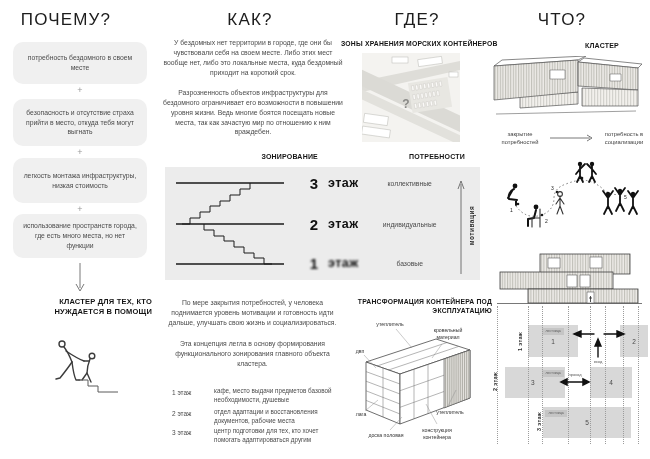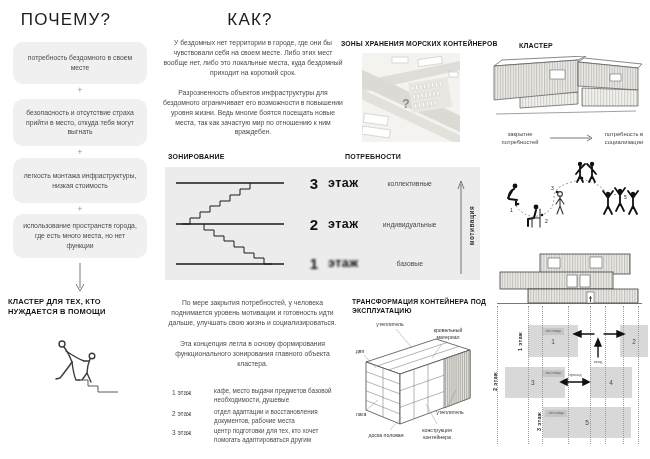--- a/index.html
+++ b/index.html
@@ -1,21 +1,21 @@
 <!DOCTYPE html>
 <html><head>
 <meta charset="utf-8">
 <style>
   * { margin:0; padding:0; box-sizing:border-box; }
   html,body { background:#fff; }
   body { font-family:"Liberation Sans", sans-serif; color:#3d3d3d; }
   .poster { position:relative; width:650px; height:459px; background:#fff; overflow:hidden; }
   .abs { position:absolute; }
   .ctitle { font-size:17px; letter-spacing:1.2px; color:#1d1d1d; text-align:center; }
-  .bh { font-weight:bold; font-size:7px; letter-spacing:.2px; color:#141414; text-align:left; line-height:1.35; }
+  .bh { font-weight:bold; font-size:7px; letter-spacing:.2px; color:#141414; text-align:right; line-height:1.35; }
   .gbox { background:#f0f0f0; border-radius:10px; font-size:6.8px; line-height:1.45;
           color:#4b4b4b; text-align:center; display:flex; align-items:center; justify-content:center; padding:4px 10px; }
   .plus { text-align:center; color:#9a9a9a; font-size:9px; }
   .para { font-size:6.8px; line-height:1.45; text-align:center; color:#4b4b4b; }
   .panel { background:#ececec; }
   .frow { display:flex; align-items:center; height:20px; }
   .fnum { font-size:15px; font-weight:bold; color:#111; width:18px; text-align:right; }
   .fword { font-size:12.5px; font-weight:bold; color:#111; margin-left:10px; letter-spacing:.5px; }
   .fneed { font-size:6.8px; color:#4b4b4b; width:78px; text-align:center; margin-left:12px; }
   .b1 { filter:blur(0.5px); }
@@ -52,20 +52,22 @@
       </pattern>
       <pattern id="corr" width="1.9" height="4" patternUnits="userSpaceOnUse">
         <rect width="1.9" height="4" fill="#e6e4e0"></rect>
           <path d="M0.5,0 V4" stroke="#82827a" stroke-width="0.55"></path>
       </pattern>
     </defs>
   </svg>
 
   <div class="abs ctitle" style="left:190px;top:10px;width:120px">КАК?</div>
   <div class="abs ctitle" style="left:6px;top:10px;width:120px">ПОЧЕМУ?</div>
+  <div class="abs ctitle" style="left:357px;top:10px;width:120px">ГДЕ?</div>
+  <div class="abs ctitle" style="left:502px;top:10px;width:120px">ЧТО?</div>
 
   <div class="abs gbox" style="left:13px;top:42px;width:134px;height:42px">потребность бездомного в своем месте</div>
   <div class="abs plus" style="left:13px;top:85px;width:134px">+</div>
   <div class="abs gbox" style="left:13px;top:99px;width:134px;height:47px">безопасность и отсутствие страха прийти в место, откуда тебя могут выгнать</div>
   <div class="abs plus" style="left:13px;top:147px;width:134px">+</div>
   <div class="abs gbox" style="left:13px;top:158px;width:134px;height:45px">легкость монтажа инфраструктуры, низкая стоимость</div>
   <div class="abs plus" style="left:13px;top:204px;width:134px">+</div>
   <div class="abs gbox" style="left:13px;top:214px;width:134px;height:44px">использование пространств города, где есть много места, но нет функции</div>
 
   <svg class="abs" style="left:74px;top:261px" width="12" height="33" viewBox="0 0 12 33">

